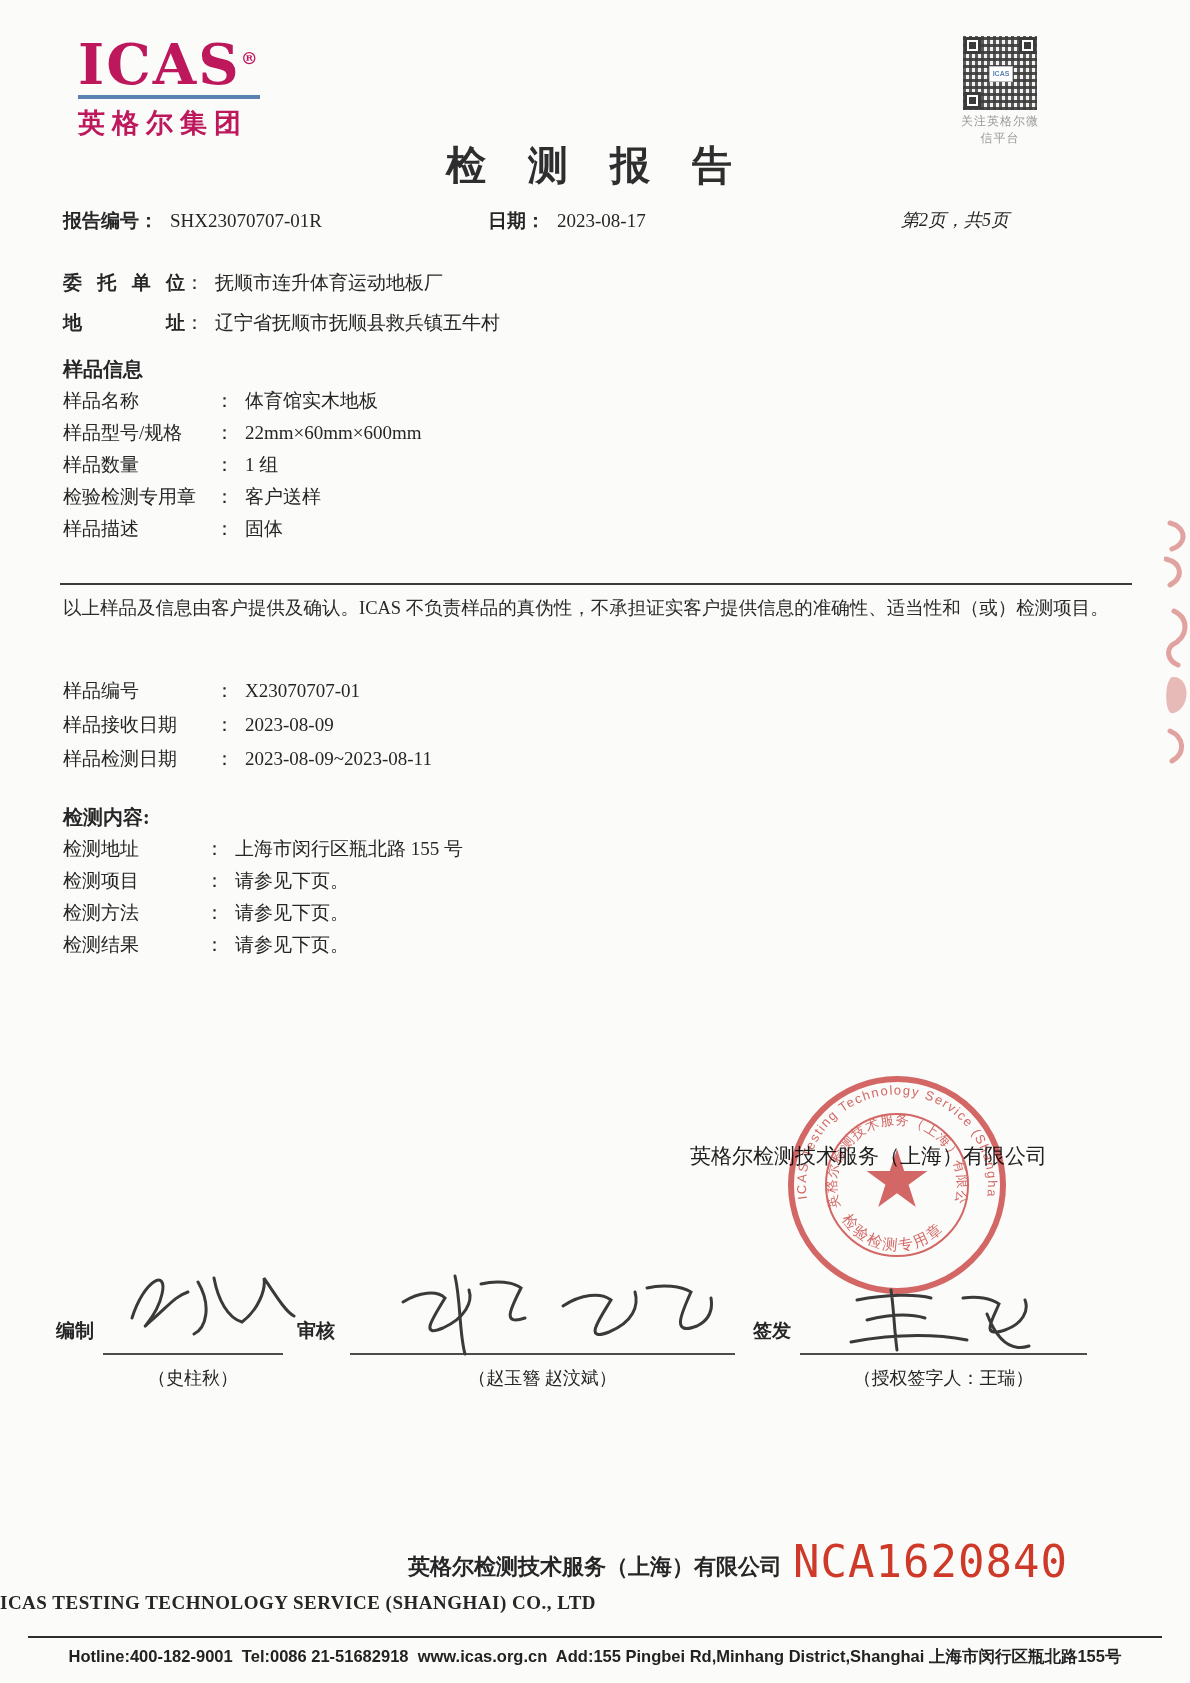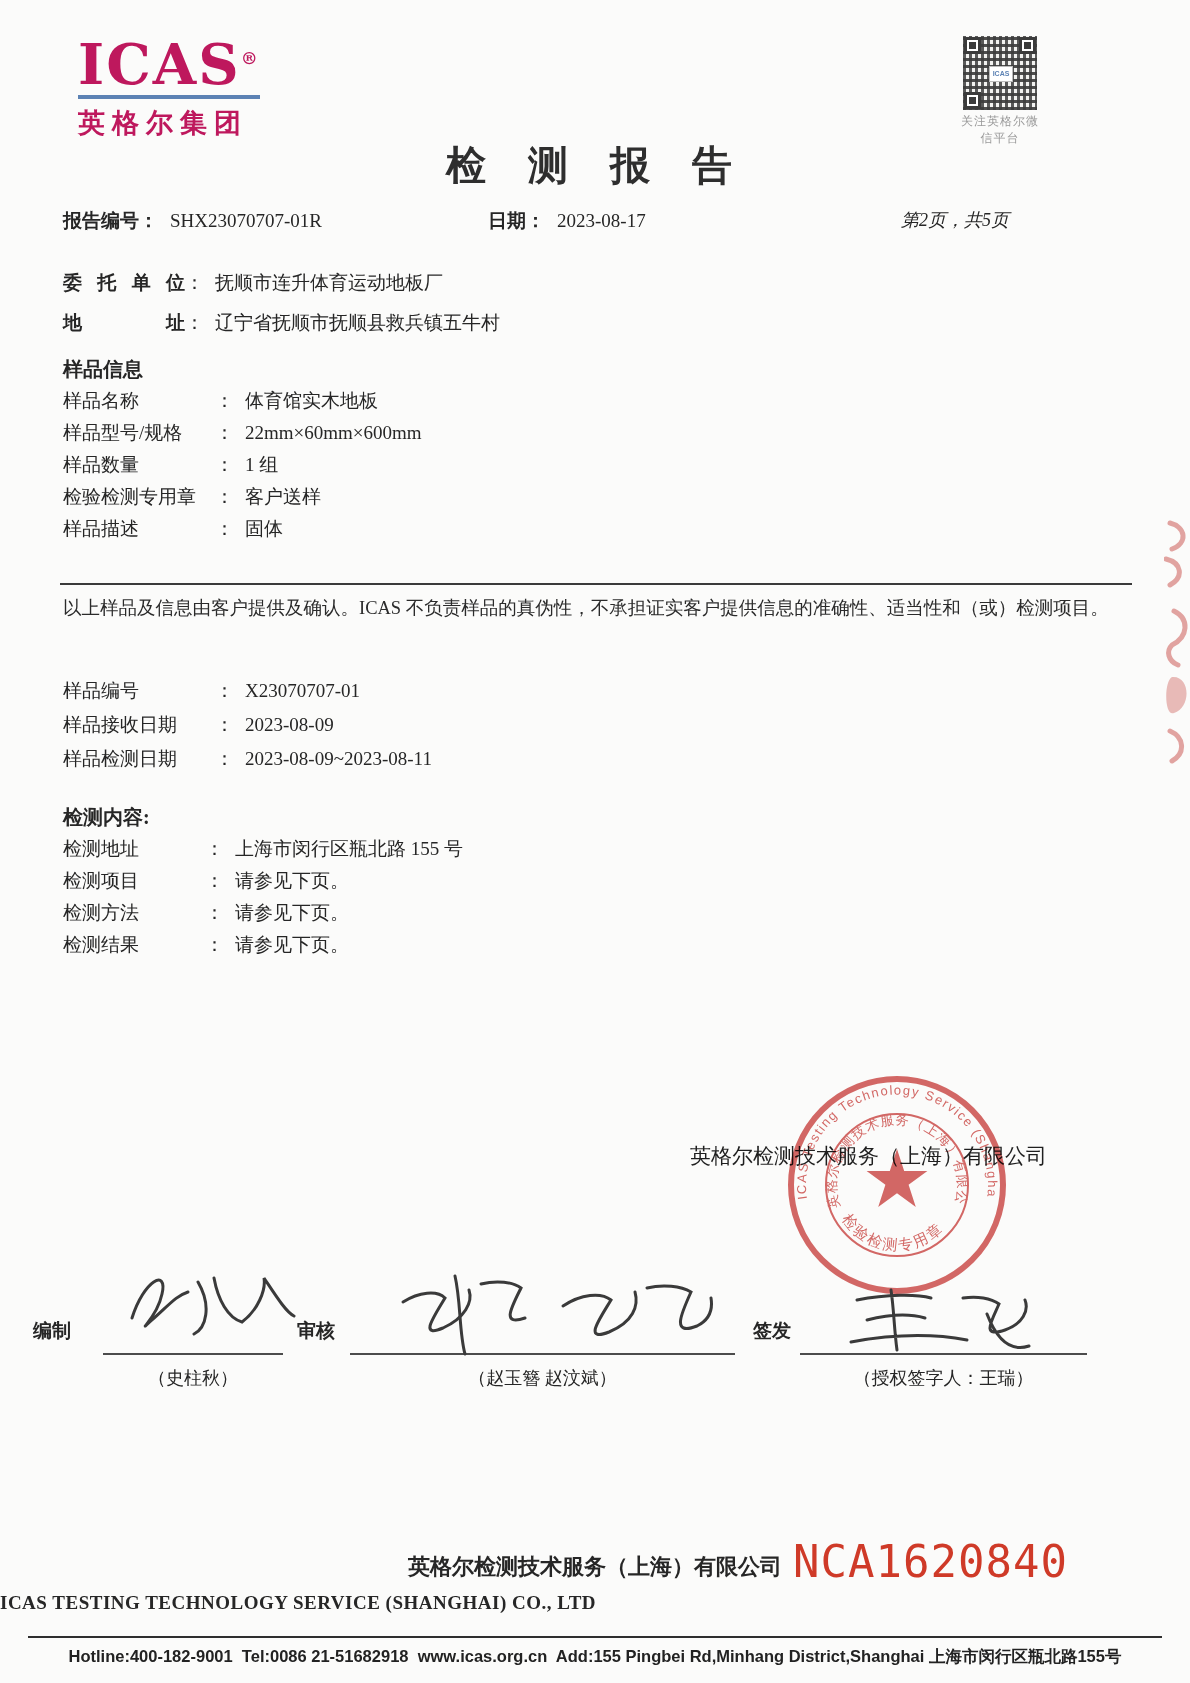--- a/index.html
+++ b/index.html
@@ -156,21 +156,21 @@
     </text>
     <text font-size="13.5" letter-spacing="1">
       <textPath href="#arcCn" startOffset="0">英格尔检测技术服务（上海）有限公司</textPath>
     </text>
     <text font-size="15" letter-spacing="2">
       <textPath href="#arcBottom" startOffset="2">检验检测专用章</textPath>
     </text>
     <path fill="#cf4f4c" d="M0,-32 L7.2,-9.9 L30.4,-9.9 L11.6,3.8 L18.8,25.9 L0,12.2 L-18.8,25.9 L-11.6,3.8 L-30.4,-9.9 L-7.2,-9.9 Z" transform="translate(0,-4)"></path>
   </svg>
 
-  <div class="sig-label" style="left:33px;">编制</div>
+  <div class="sig-label" style="left:56px;">编制</div>
   <div class="sig-label" style="left:297px;">审核</div>
   <div class="sig-label" style="left:753px;">签发</div>
 
   <div class="sig-line" style="left:103px;width:180px;"></div>
   <div class="sig-line" style="left:350px;width:385px;"></div>
   <div class="sig-line" style="left:800px;width:287px;"></div>
 
   <svg class="sig-svg" style="left:110px;top:1252px;" width="190" height="100" viewBox="0 0 190 100">
     <path d="M22,66 C34,28 58,16 52,42 C47,66 24,84 42,68 C60,52 66,44 78,40"></path>
     <path d="M88,30 C102,54 96,76 84,82 M104,26 C108,48 118,66 132,70 C148,58 156,38 154,26 C166,44 176,60 184,64"></path>

